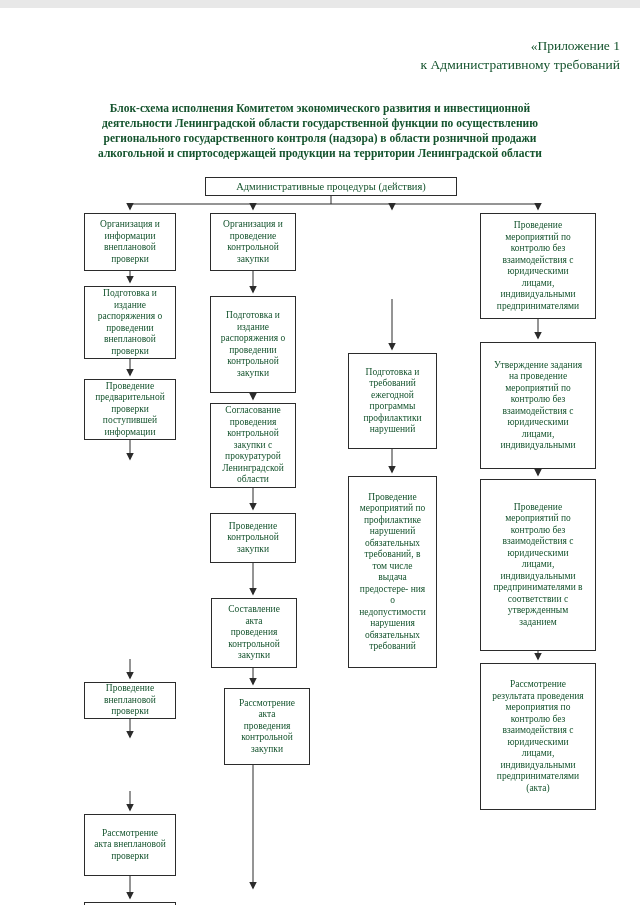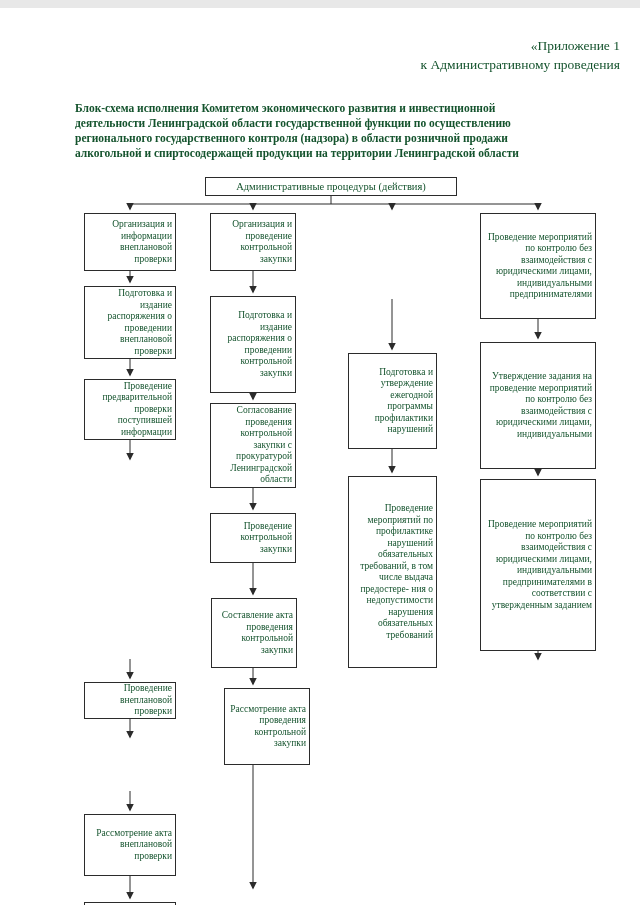--- a/index.html
+++ b/index.html
@@ -20,48 +20,49 @@
     right: 20px;
     text-align: right;
     font-size: 13.5px;
     line-height: 19px;
   }
   .doc-title {
     position: absolute;
     top: 93px;
     left: 75px;
     width: 490px;
+    text-align: center;
     font-weight: bold;
     font-size: 11.5px;
     line-height: 15px;
   }
   .connectors { position: absolute; left: 0; top: 0; }
   .box {
     position: absolute;
     border: 1px solid #2b2b2b;
     background: #ffffff;
     display: flex;
     align-items: center;
     justify-content: center;
-    text-align: right;
+    text-align: center;
     font-size: 9.5px;
     line-height: 11.5px;
-    padding: 2px 3px;
+    padding: 2px 9px;
     overflow: hidden;
   }
   .box.root { font-size: 10.5px; }
 </style>
 </head>
 <body>
 
 <div class="page">
 
   <div class="annot">
     <div>«Приложение  1</div>
-    <div>к Административному проведения</div>
+    <div>к Административному требований</div>
   </div>
 
   <div class="doc-title">Блок-схема исполнения Комитетом экономического развития и инвестиционной деятельности Ленинградской области государственной функции по осуществлению регионального государственного контроля (надзора) в области розничной продажи алкогольной и спиртосодержащей продукции на территории Ленинградской области</div>
 
   <svg class="connectors" width="640" height="905" viewBox="0 0 640 905">
     <defs>
       <marker id="ah" markerUnits="userSpaceOnUse" markerWidth="8" markerHeight="8" refX="6.5" refY="4" orient="auto">
         <path d="M0,0 L8,4 L0,8 Z" fill="#2b2b2b"></path>
       </marker>
     </defs>
@@ -107,20 +108,21 @@
   <div class="box" style="left:84px;top:806px;width:92px;height:62px">Рассмотрение акта внеплановой проверки</div>
   <div class="box" style="left:84px;top:894px;width:92px;height:16px"></div>
 
   <div class="box" style="left:210px;top:205px;width:86px;height:58px">Организация и проведение контрольной закупки</div>
   <div class="box" style="left:210px;top:288px;width:86px;height:97px">Подготовка и издание распоряжения о проведении контрольной закупки</div>
   <div class="box" style="left:210px;top:505px;width:86px;height:50px">Проведение контрольной закупки</div>
   <div class="box" style="left:210px;top:395px;width:86px;height:85px">Согласование проведения контрольной закупки с прокуратурой Ленинградской области</div>
   <div class="box" style="left:211px;top:590px;width:86px;height:70px">Составление акта проведения контрольной закупки</div>
   <div class="box" style="left:224px;top:680px;width:86px;height:77px">Рассмотрение акта проведения контрольной закупки</div>
 
-  <div class="box" style="left:348px;top:345px;width:89px;height:96px">Подготовка и утверждение ежегодной программы профилактики нарушений</div>
+  <div class="box" style="left:348px;top:345px;width:89px;height:96px">Подготовка и требований ежегодной программы профилактики нарушений</div>
   <div class="box" style="left:348px;top:468px;width:89px;height:192px">Проведение мероприятий по профилактике нарушений обязательных требований, в том числе выдача предостере- ния о недопустимости нарушения обязательных требований</div>
 
   <div class="box" style="left:480px;top:205px;width:116px;height:106px">Проведение мероприятий по контролю без взаимодействия с юридическими лицами, индивидуальными предпринимателями</div>
   <div class="box" style="left:480px;top:334px;width:116px;height:127px">Утверждение задания на проведение мероприятий по контролю без взаимодействия с юридическими лицами, индивидуальными</div>
   <div class="box" style="left:480px;top:471px;width:116px;height:172px">Проведение мероприятий по контролю без взаимодействия с юридическими лицами, индивидуальными предпринимателями в соответствии с утвержденным заданием</div>
+  <div class="box" style="left:480px;top:655px;width:116px;height:147px">Рассмотрение результата проведения мероприятия по контролю без взаимодействия с юридическими лицами, индивидуальными предпринимателями (акта)</div>
 
 </div>
 
 </body></html>

